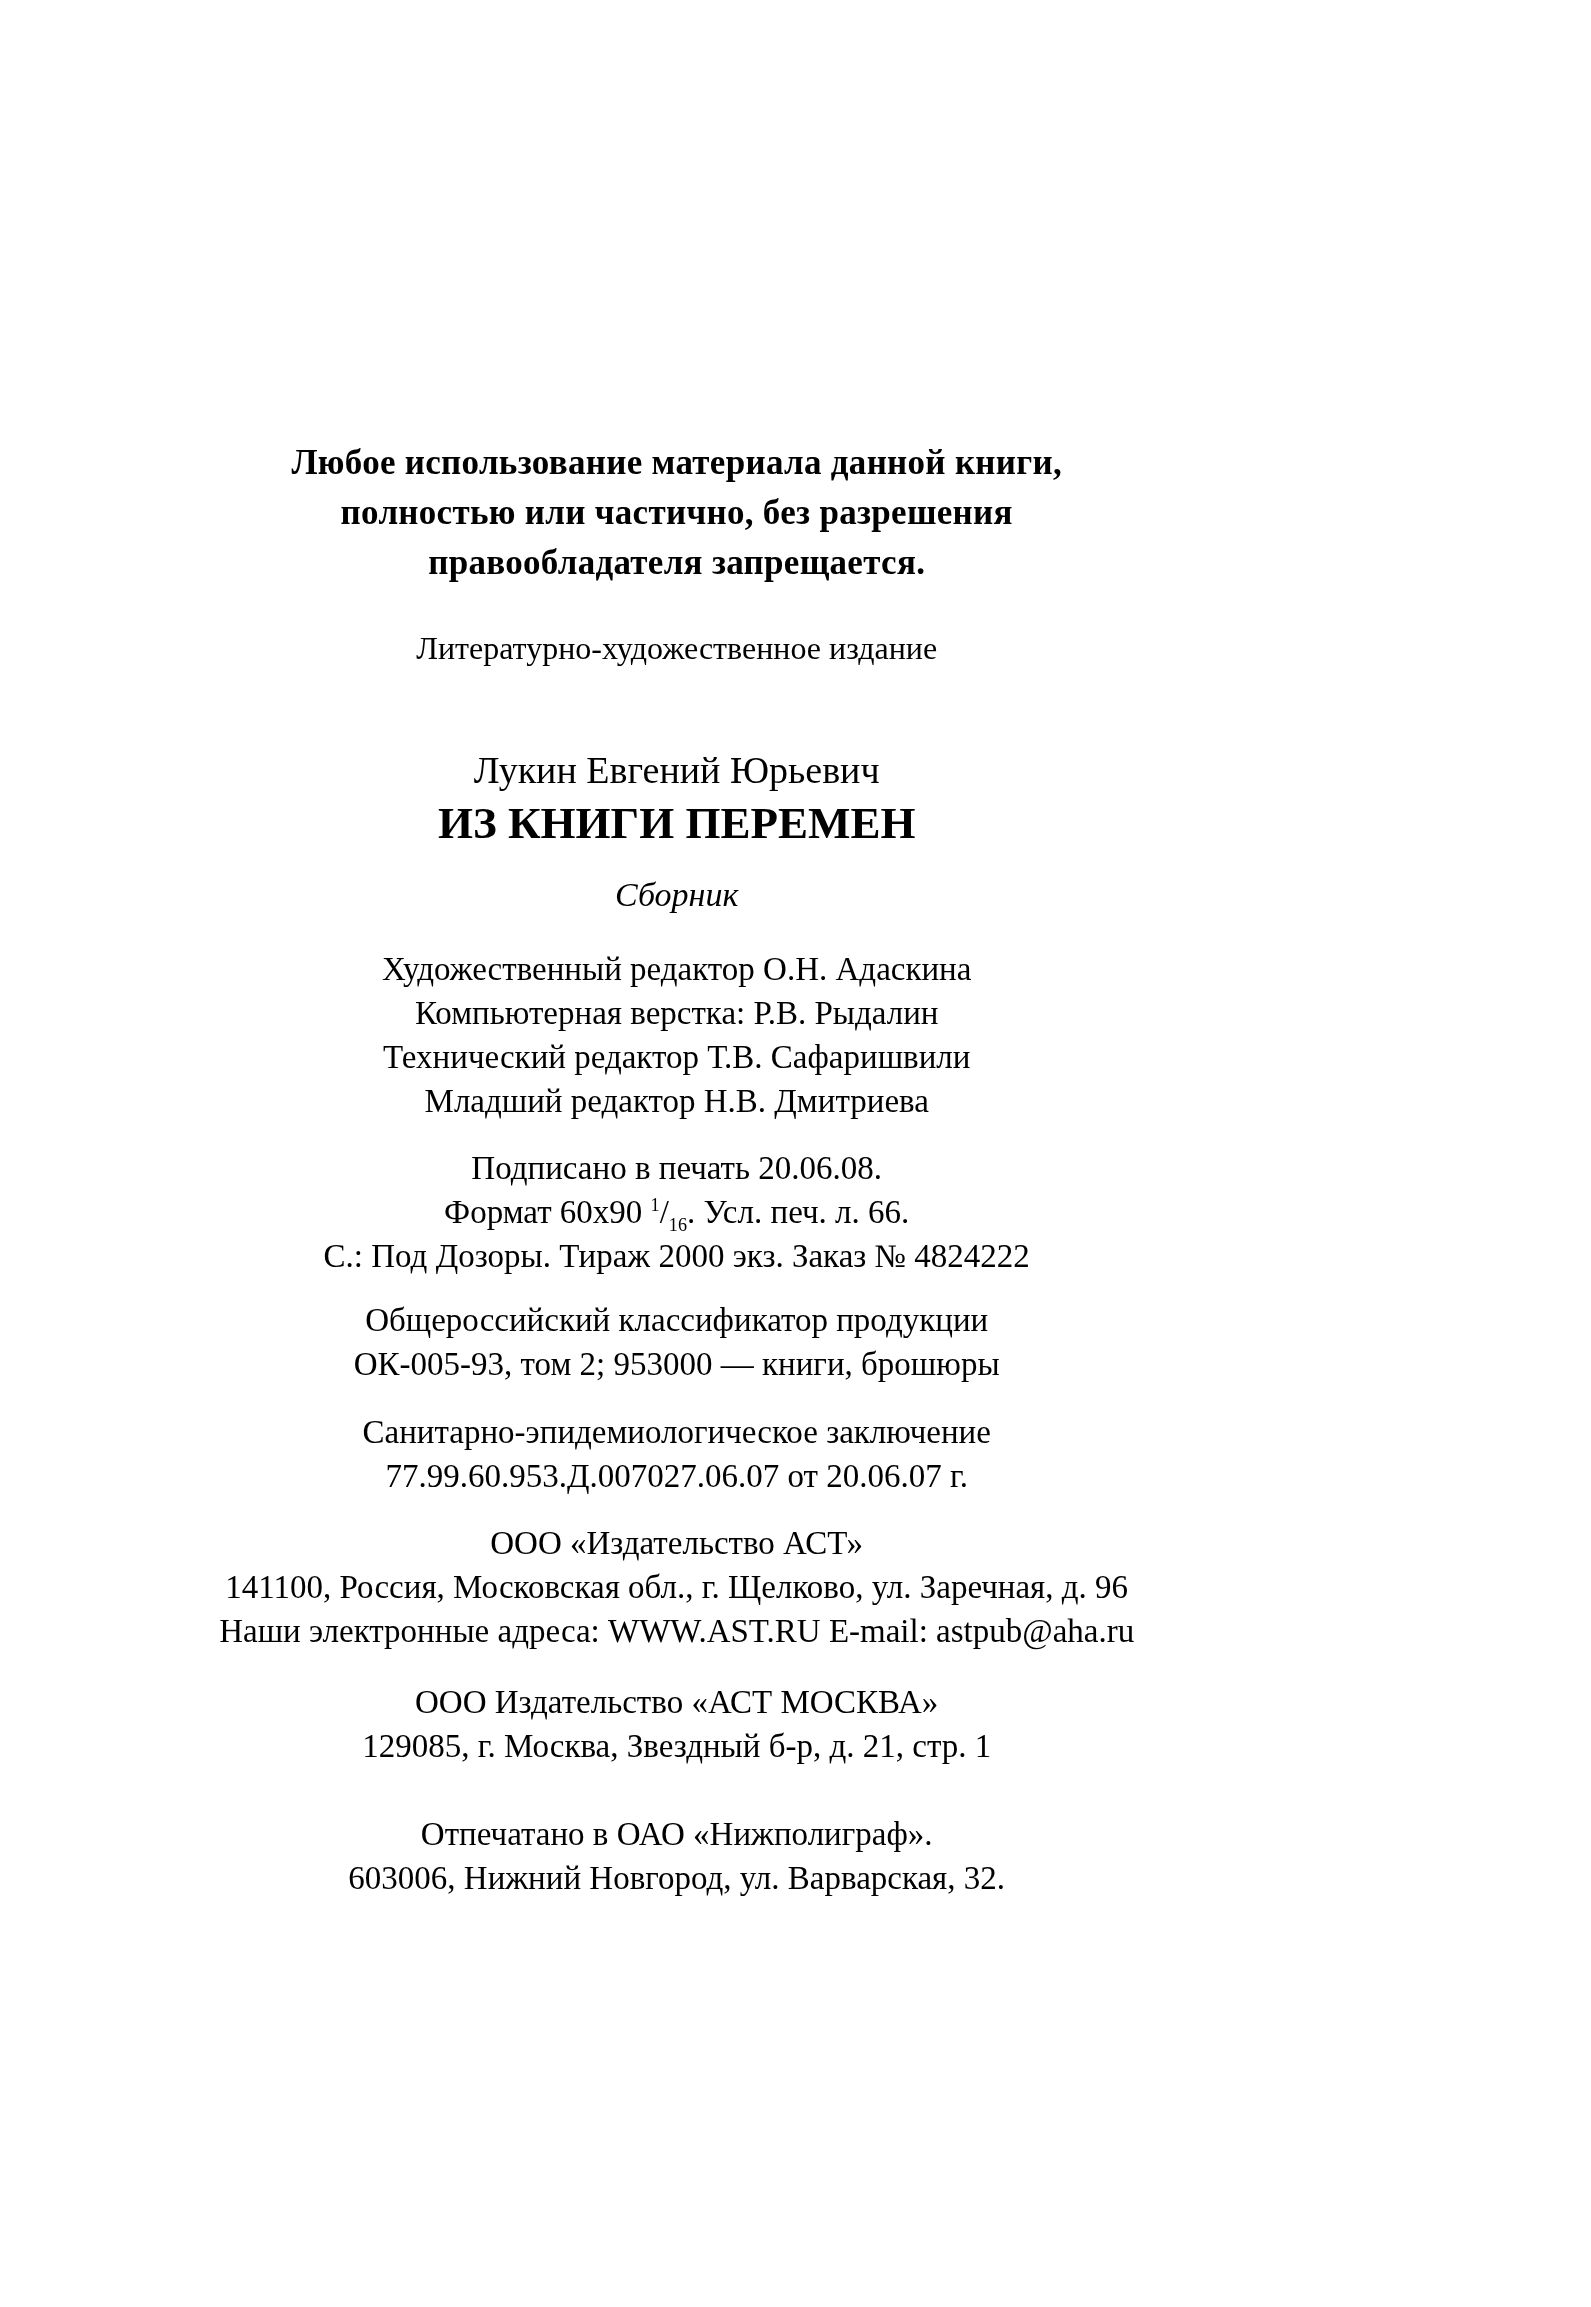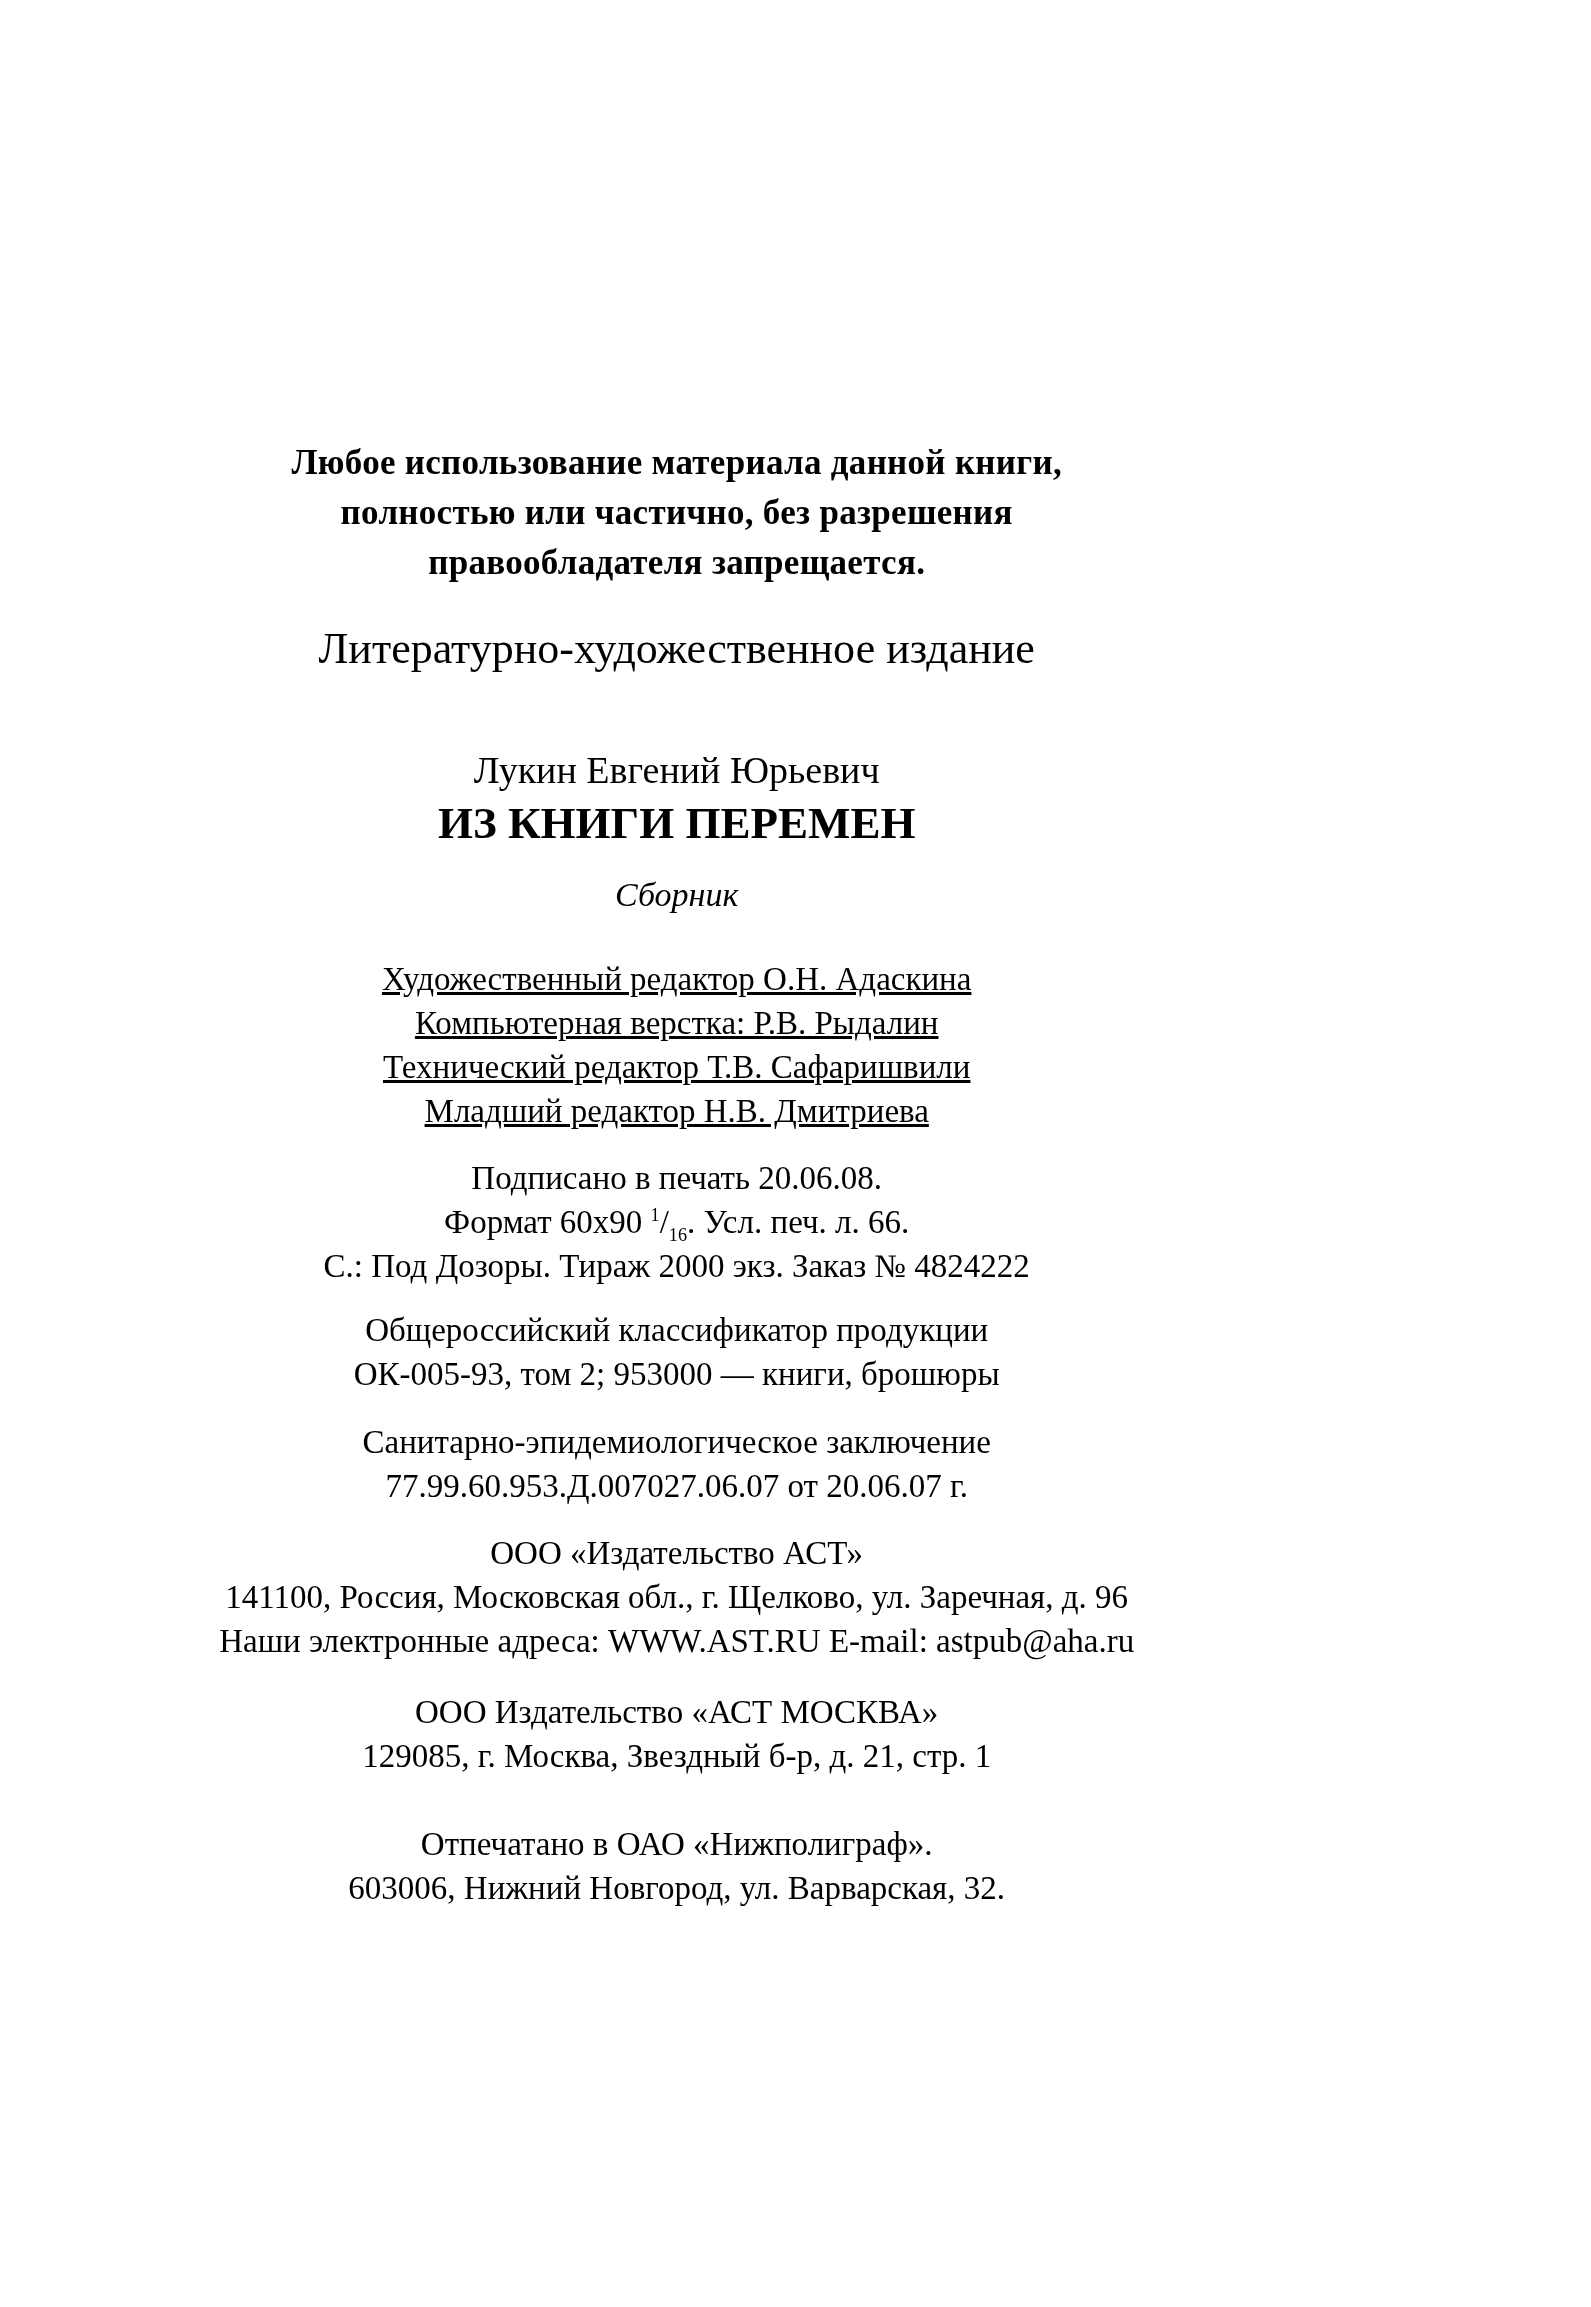--- a/index.html
+++ b/index.html
@@ -23,21 +23,21 @@
   }
   .line { white-space: nowrap; }
 
   .copyright {
     font-size: 35px;
     line-height: 50px;
     font-weight: bold;
     letter-spacing: 0.3px;
   }
   .edition {
-    font-size: 44px;
+    font-size: 32px;
     line-height: 41px;
     margin-top: 40px;
   }
   .author {
     font-size: 38px;
     line-height: 49px;
     margin-top: 77px;
   }
   .book-title {
     font-size: 45px;
@@ -47,21 +47,21 @@
   .subtitle {
     font-size: 34px;
     line-height: 44px;
     font-style: italic;
     margin-top: 20.5px;
   }
   .block {
     font-size: 33px;
     line-height: 44px;
   }
-  .staff        { margin-top: 40px; text-decoration: underline; }
+  .staff        { margin-top: 30px; }
   .print-info   { margin-top: 23.6px; }
   .classifier   { margin-top: 20px; }
   .sanitary     { margin-top: 23.6px; }
   .pub-ast      { margin-top: 23.6px; }
   .pub-ast-msk  { margin-top: 27px; }
   .printer      { margin-top: 44px; }
 
   .frac-sup {
     font-size: 0.55em;
     vertical-align: super;

